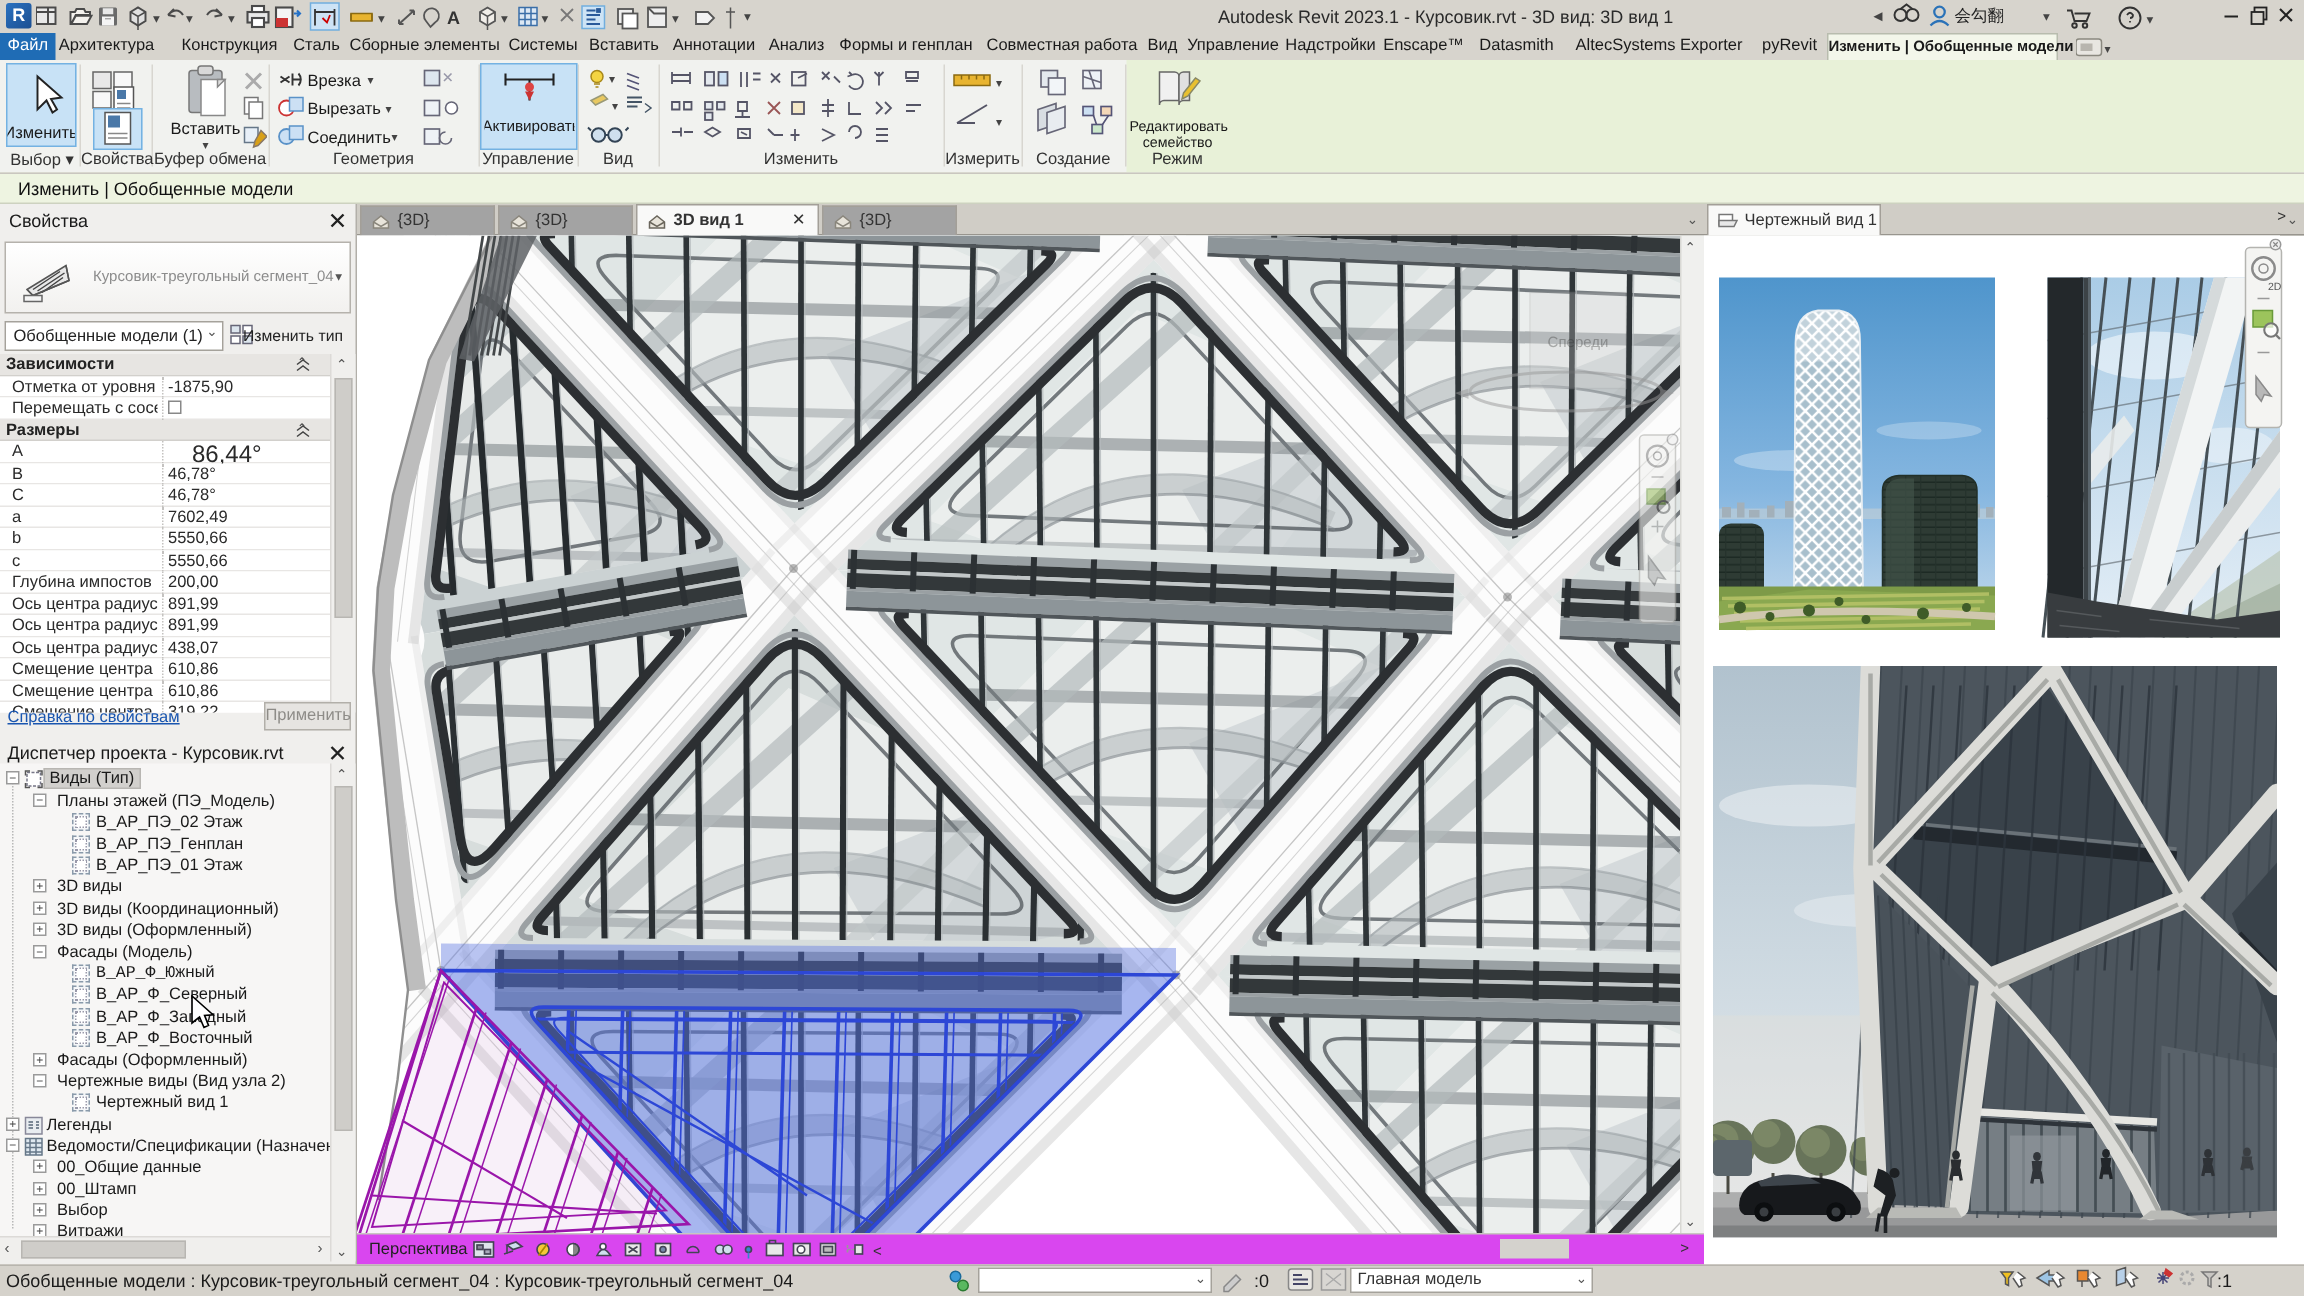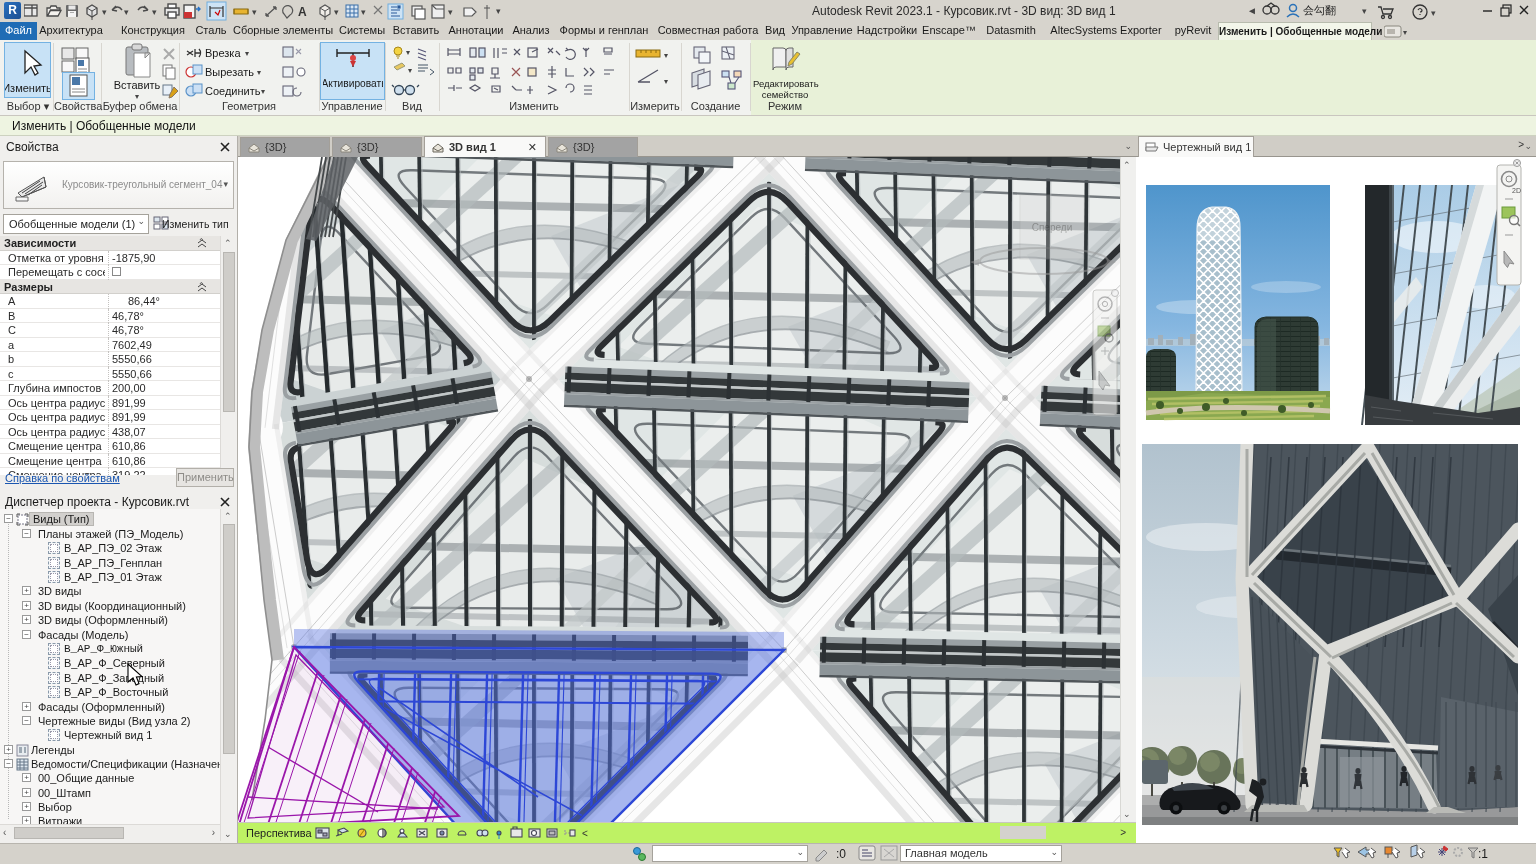--- a/index.html
+++ b/index.html
@@ -432,21 +432,21 @@
 <div style="position:absolute;left:0;top:43.5px;width:220px;height:14.5px;background:#e7e5e2;border-bottom:1px solid #d2d0cc;">
           <span style="position:absolute;left:4px;top:1px;font-size:11px;font-weight:bold;color:#222;">Размеры</span>
           <span style="position:absolute;left:198px;top:1px;font-size:8px;color:#444;">⌃<br></span>
           <svg style="position:absolute;left:197px;top:3px" width="10" height="9">
             <path d="M1 4 l4 -3 4 3 M1 8 l4 -3 4 3" stroke="#444" fill="none"></path>
           </svg>
         </div>
 <div style="position:absolute;left:0;top:58.0px;width:220px;height:14.5px;background:#fff;border-bottom:1px solid #e8e6e4;">
           <span style="position:absolute;left:8px;top:1px;font-size:11px;color:#2a2a2a;white-space:nowrap;display:inline-block;width:97px;overflow:hidden;">A</span>
           <span style="position:absolute;left:108px;top:0;width:112px;height:14.5px;border-left:1px dotted #c4c2c0;"></span>
-          <span style="position:absolute;left:112px;top:1px;font-size:11px;color:#2a2a2a;padding-left:16px;">86,44°</span>
+          <span style="position:absolute;left:112px;top:1px;font-size:16px;color:#2a2a2a;padding-left:16px;">86,44°</span>
         </div>
 <div style="position:absolute;left:0;top:72.5px;width:220px;height:14.5px;background:#fff;border-bottom:1px solid #e8e6e4;">
           <span style="position:absolute;left:8px;top:1px;font-size:11px;color:#2a2a2a;white-space:nowrap;display:inline-block;width:97px;overflow:hidden;">B</span>
           <span style="position:absolute;left:108px;top:0;width:112px;height:14.5px;border-left:1px dotted #c4c2c0;"></span>
           <span style="position:absolute;left:112px;top:1px;font-size:11px;color:#2a2a2a;">46,78°</span>
         </div>
 <div style="position:absolute;left:0;top:87.0px;width:220px;height:14.5px;background:#fff;border-bottom:1px solid #e8e6e4;">
           <span style="position:absolute;left:8px;top:1px;font-size:11px;color:#2a2a2a;white-space:nowrap;display:inline-block;width:97px;overflow:hidden;">C</span>
           <span style="position:absolute;left:108px;top:0;width:112px;height:14.5px;border-left:1px dotted #c4c2c0;"></span>
           <span style="position:absolute;left:112px;top:1px;font-size:11px;color:#2a2a2a;">46,78°</span>
@@ -1510,21 +1510,21 @@
 <path d="M861,214 l11,15 -5,-1 -2,5 -4,-5 z" fill="#b8b8b8" stroke="#8a8a8a"></path>
 <circle cx="877" cy="136" r="3.5" fill="#eee" stroke="#999"></circle>
 </g>
 </svg></div>
 
   <div style="position:absolute;left:882px;top:21px;width:16px;height:665px;background:#f0f0ee;border-left:1px solid #d8d8d4;">
     <div style="position:absolute;left:2px;top:3px;font-size:9px;color:#555">⌃</div>
     <div style="position:absolute;left:2px;bottom:3px;font-size:9px;color:#555">⌄</div>
   </div>
 
-  <div style="position:absolute;left:0;top:686px;width:898px;height:21px;background:#bef264;border-top:1px solid #c8c6c0;font-size:11px;color:#222;">
+  <div style="position:absolute;left:0;top:686px;width:898px;height:21px;background:#d946ef;border-top:1px solid #c8c6c0;font-size:11px;color:#222;">
     <span style="position:absolute;left:8px;top:4px;">Перспектива</span>
     <svg style="position:absolute;left:76px;top:2px" width="300" height="17" viewBox="0 0 300 17">
       <g stroke="#445" stroke-width="1.1" fill="#dde4ea">
         <rect x="2" y="3" width="13" height="10"></rect>
             <rect x="4" y="5" width="4" height="3" fill="#889"></rect>
             <rect x="9" y="8" width="4" height="3" fill="#aab"></rect>
         <path d="M24 5 l6 -2 4 3 -6 2 z m-2 6 l6 -2 m-4 -4 v6" fill="#cfe0ee"></path>
         <g transform="translate(42,0)">
               <circle cx="6" cy="8" r="4" fill="#f4c838"></circle>
               <path d="M3 12 l6 -8" stroke="#a80"></path>
@@ -1843,20 +1843,21 @@
 <path d="M117,652 l-2,12 m6,-11 l0,12" stroke="#1d2023" stroke-width="2.4"></path>
 </g>
           </g>
         </svg></div>
     <div style="position:absolute;right:12px;top:3px;font-size:10px;color:#333">&gt;</div>
   </div>
 </div>
 
 <div id="statusbar">
   <div style="position:absolute;top:0;width:1536px;height:1px;background:#b8b5ae"></div>
+  <span style="position:absolute;left:4px;top:4px;">Обобщенные модели : Курсовик-треугольный сегмент_04 : Курсовик-треугольный сегмент_04</span>
   <svg style="position:absolute;left:630px;top:2px" width="20" height="18">
       <circle cx="7" cy="6" r="3.5" fill="#3a9ad8" stroke="#1a6a9a"></circle>
       <circle cx="12" cy="12" r="3.5" fill="#5ab860" stroke="#2a7a30"></circle>
     </svg>
   <div class="combo" style="left:652px;top:2px;width:156px;height:17px;"></div>
   <svg style="position:absolute;left:814px;top:3px" width="22" height="16">
       <path d="M2 12 l8 -8 3 3 -8 8 -3 0 z" fill="#ccc" stroke="#888"></path>
     </svg>
   <span style="position:absolute;left:836px;top:4px;">:0</span>
   <svg style="position:absolute;left:858px;top:2px" width="20" height="17">

